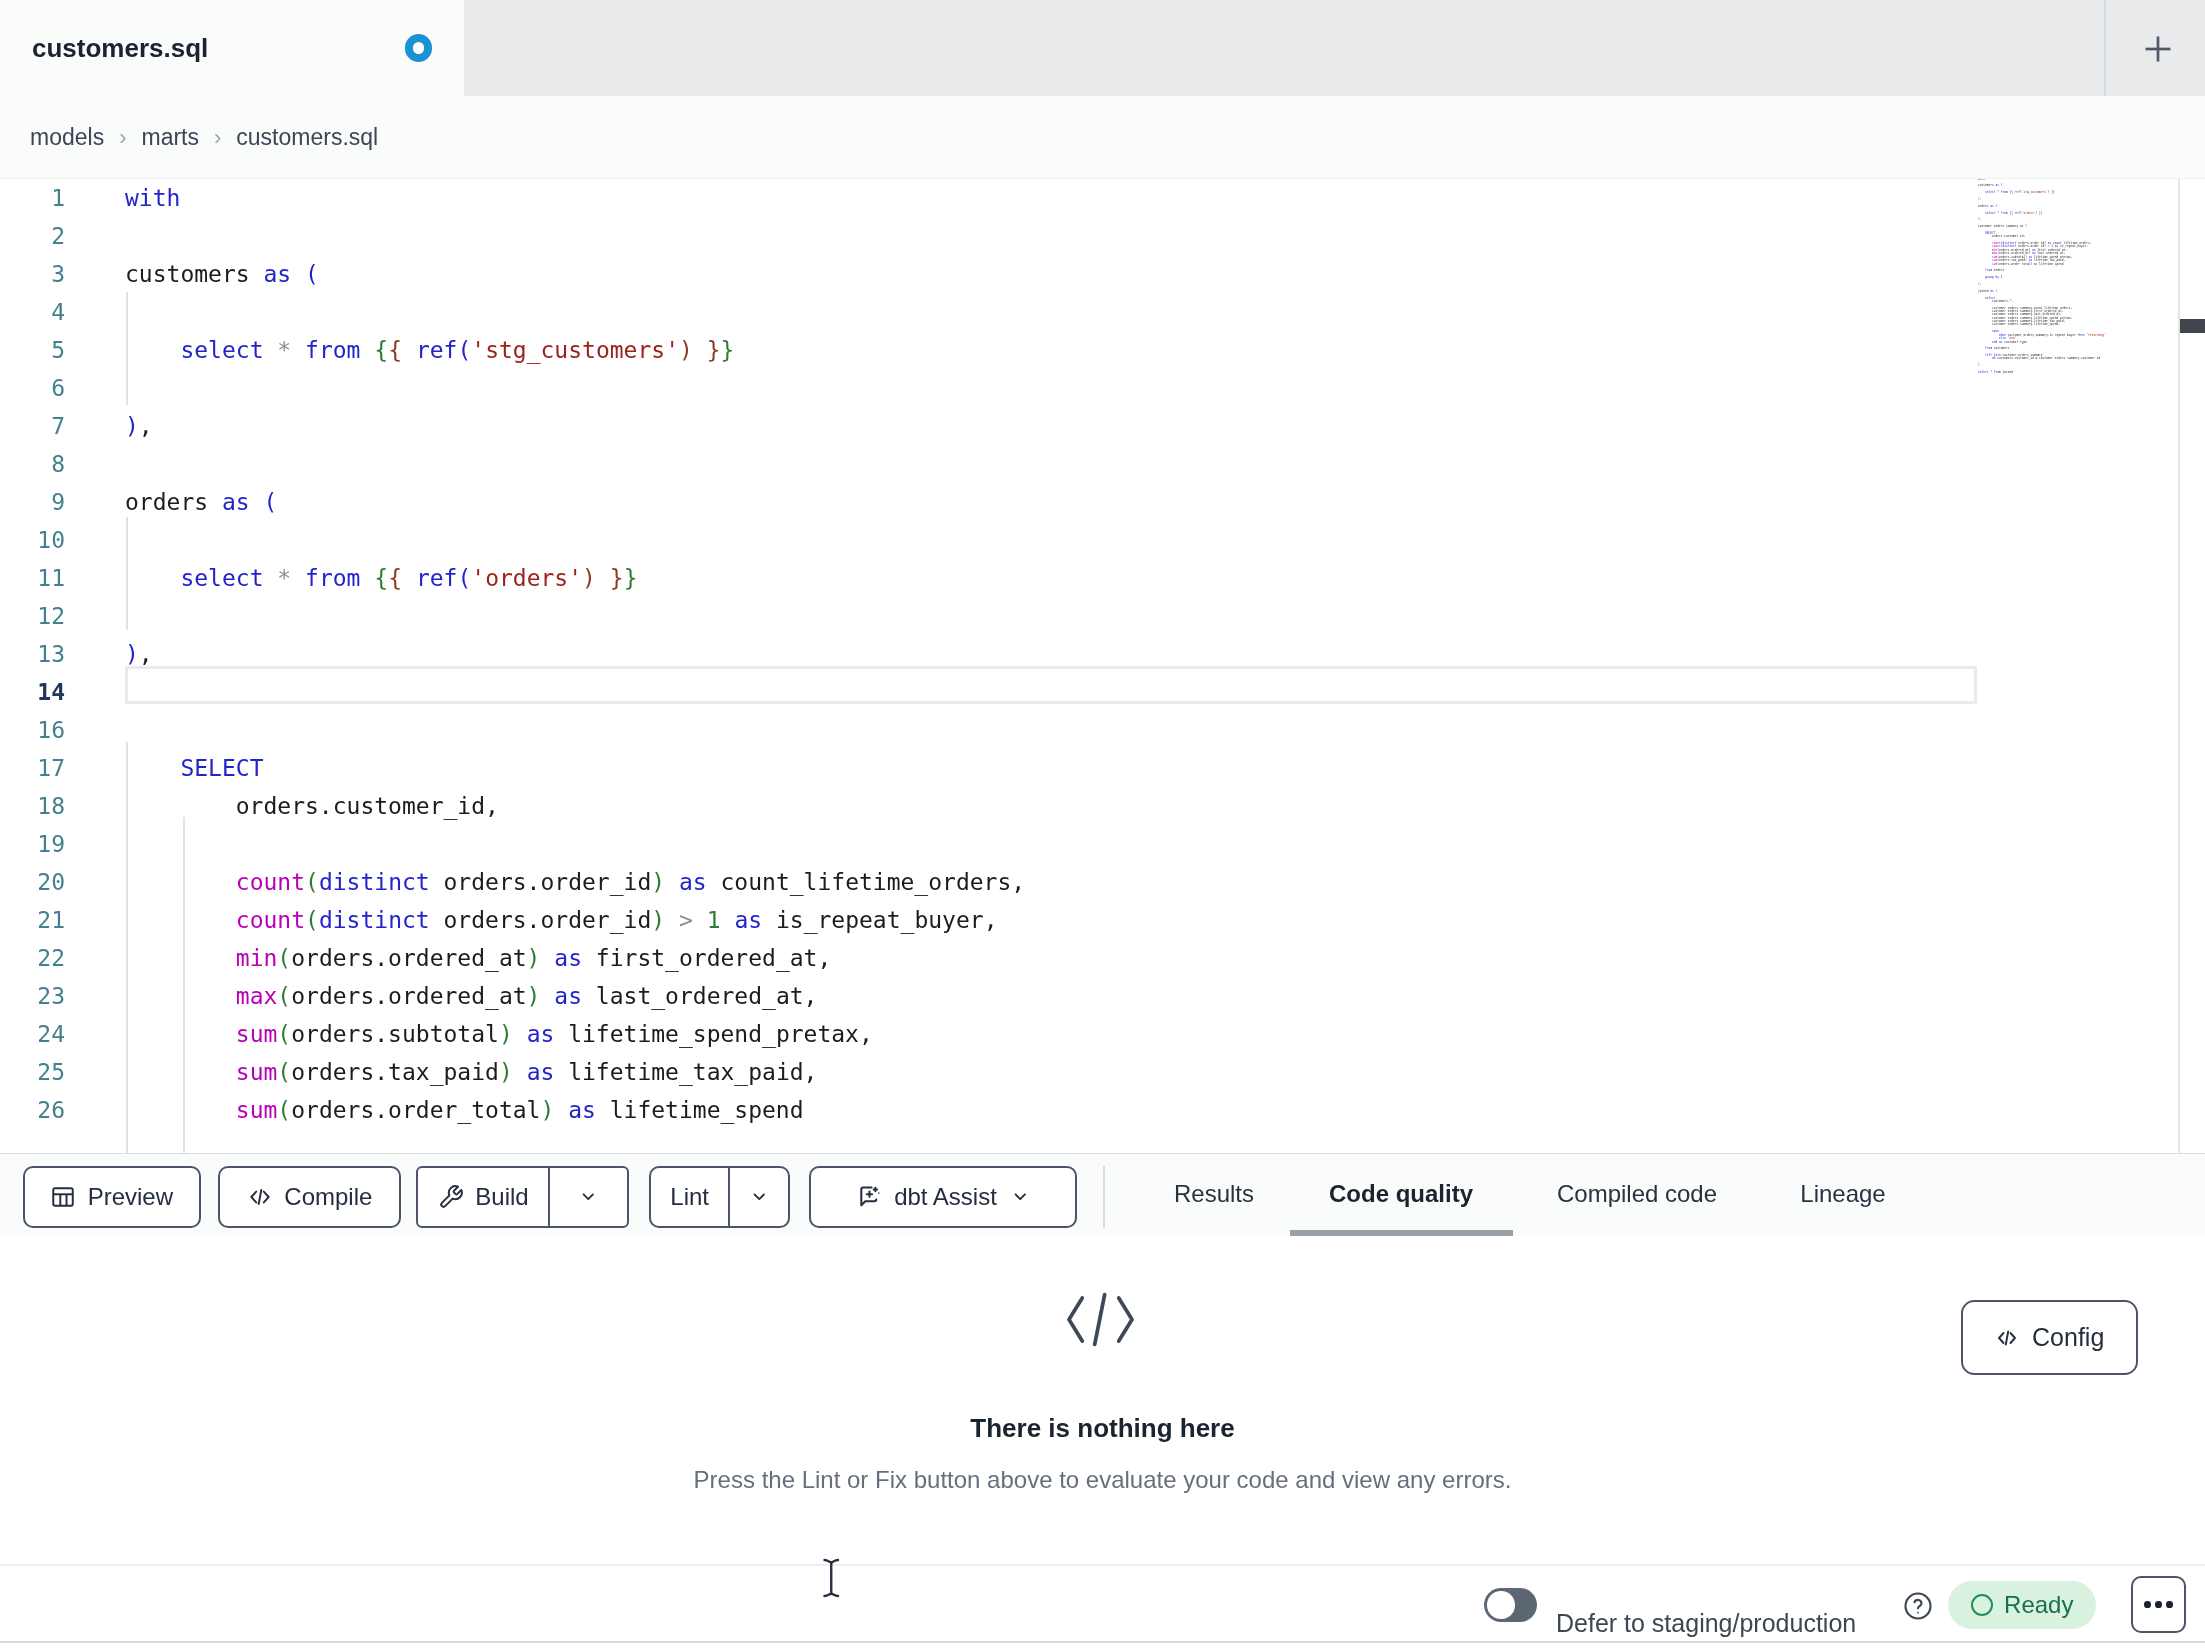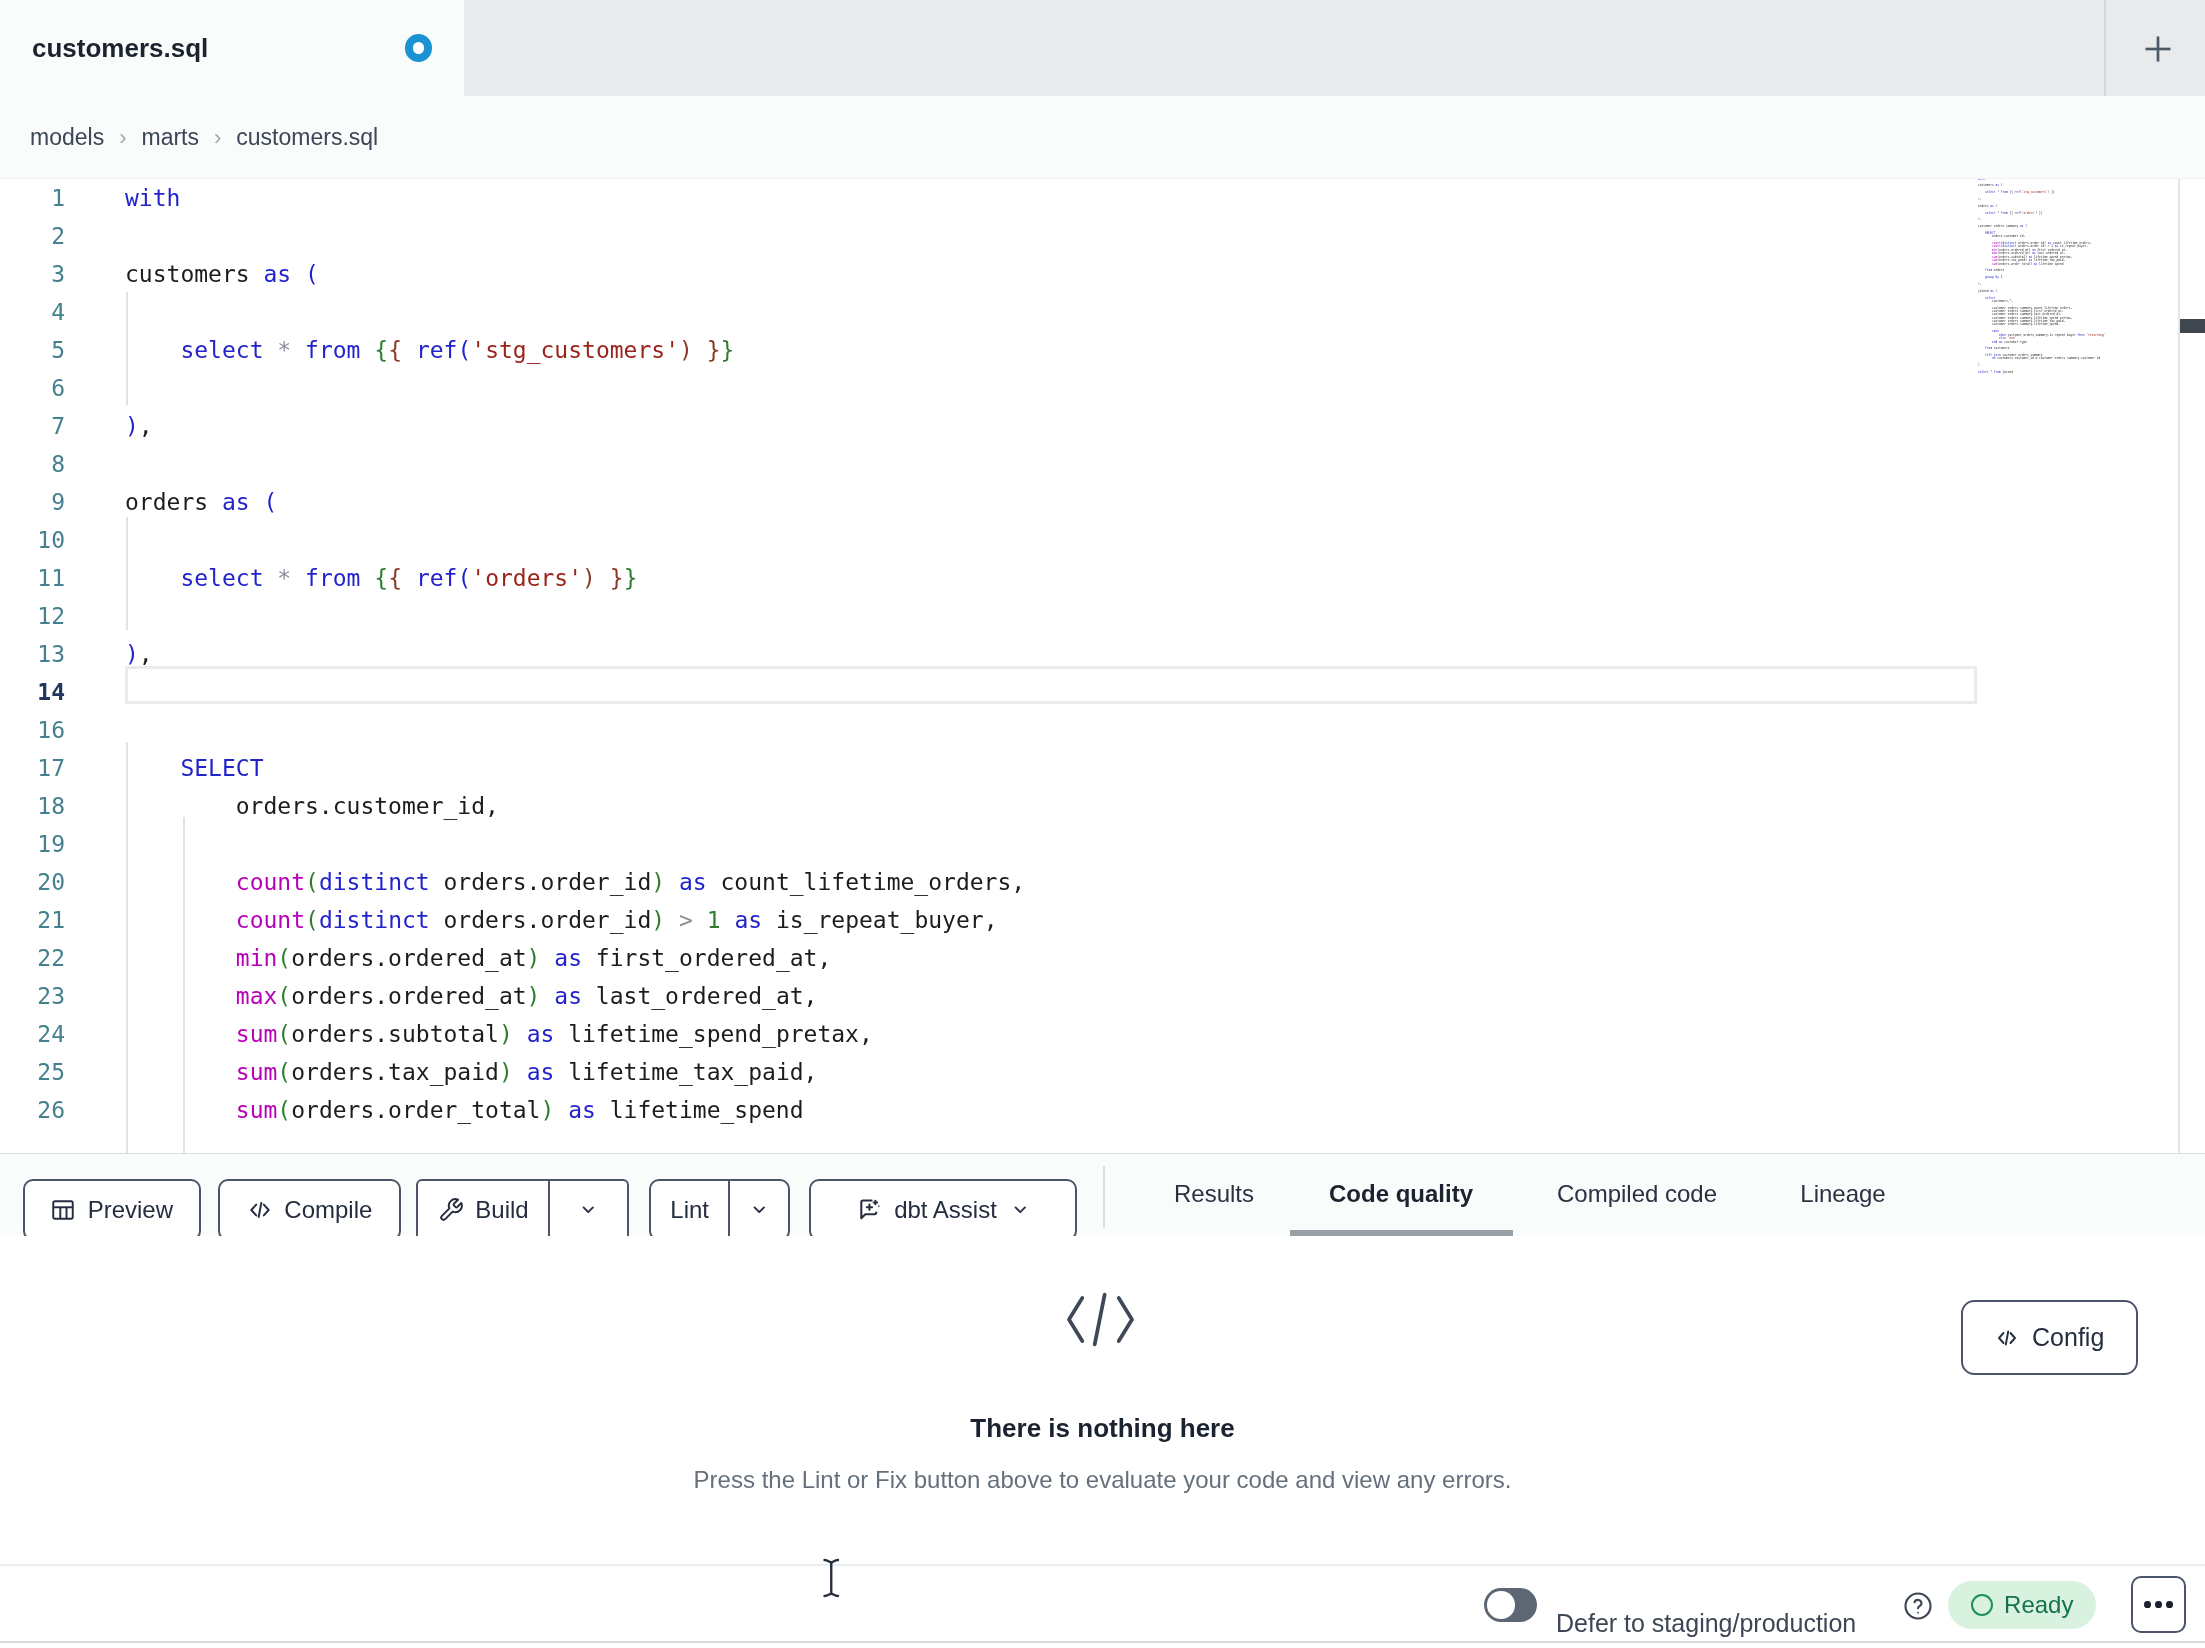--- a/index.html
+++ b/index.html
@@ -58,21 +58,21 @@
   .mm{margin:0;font:10px/11.7px "DejaVu Sans Mono",monospace;color:#2a2a2a;white-space:pre;
       width:684px;transform:scale(.29);transform-origin:0 0;}
   .scroll-sep{position:absolute;left:2178px;top:0;width:1.7px;height:974px;background:#e5e5e5;}
   .scroll-thumb{position:absolute;left:2180px;top:140px;width:25px;height:14px;background:#3f464e;}
 
   
   .toolbar{position:absolute;left:0;top:1153px;width:2205px;height:82px;background:#fafbfb;
       border-top:0.8px solid #dcdfe2;border-bottom:1.7px solid #d7dade;box-sizing:content-box;}
   .tbtn{position:absolute;top:11.7px;height:62px;background:#fff;border:2.1px solid #4b5468;border-radius:10px;
       display:flex;align-items:center;justify-content:center;gap:11.7px;font-size:24px;color:#252e3f;
-      font-family:inherit;box-sizing:border-box;cursor:pointer;padding:0;margin-top:13px;}
+      font-family:inherit;box-sizing:border-box;cursor:pointer;padding:0;}
   .b-preview{left:22.5px;width:178px;}
   .b-compile{left:218px;width:183px;}
   .b-build{left:416px;width:213px;border-radius:6px;}
   .b-lint{left:649px;width:141px;}
   .b-assist{left:809px;width:268px;}
   .split{padding:0;gap:0;}
   .split-main{height:100%;display:flex;align-items:center;justify-content:center;gap:11.7px;flex:1;cursor:pointer;}
   .split-divider{width:1.7px;height:100%;background:#4b5468;}
   .split-chev{width:77px;height:100%;display:flex;align-items:center;justify-content:center;cursor:pointer;}
   .b-lint .split-chev{width:58px;}

